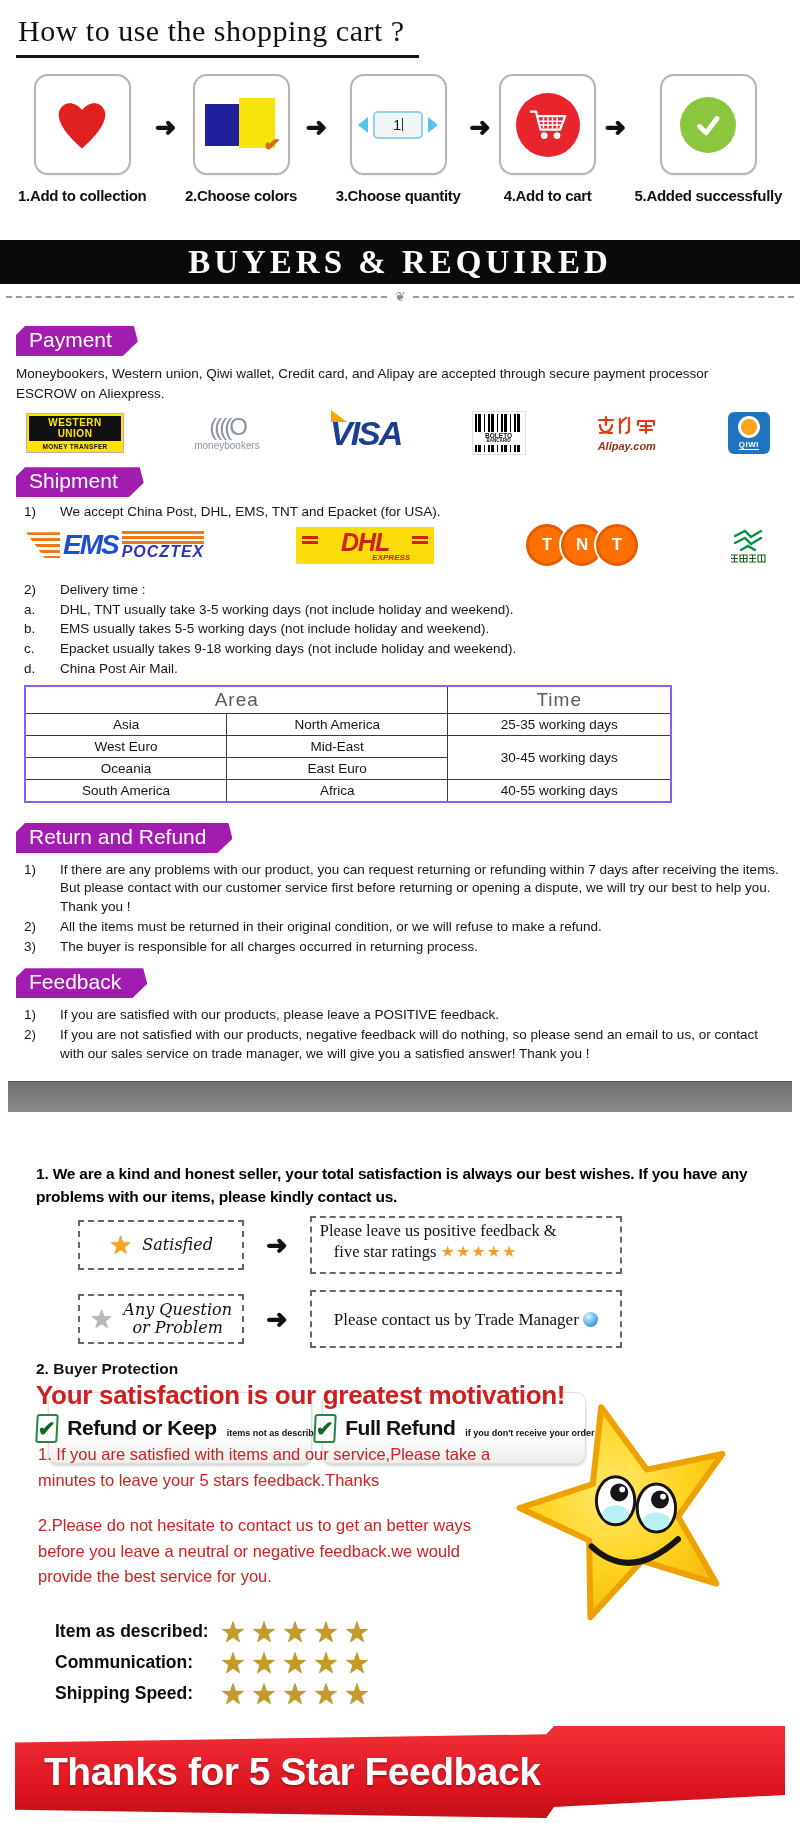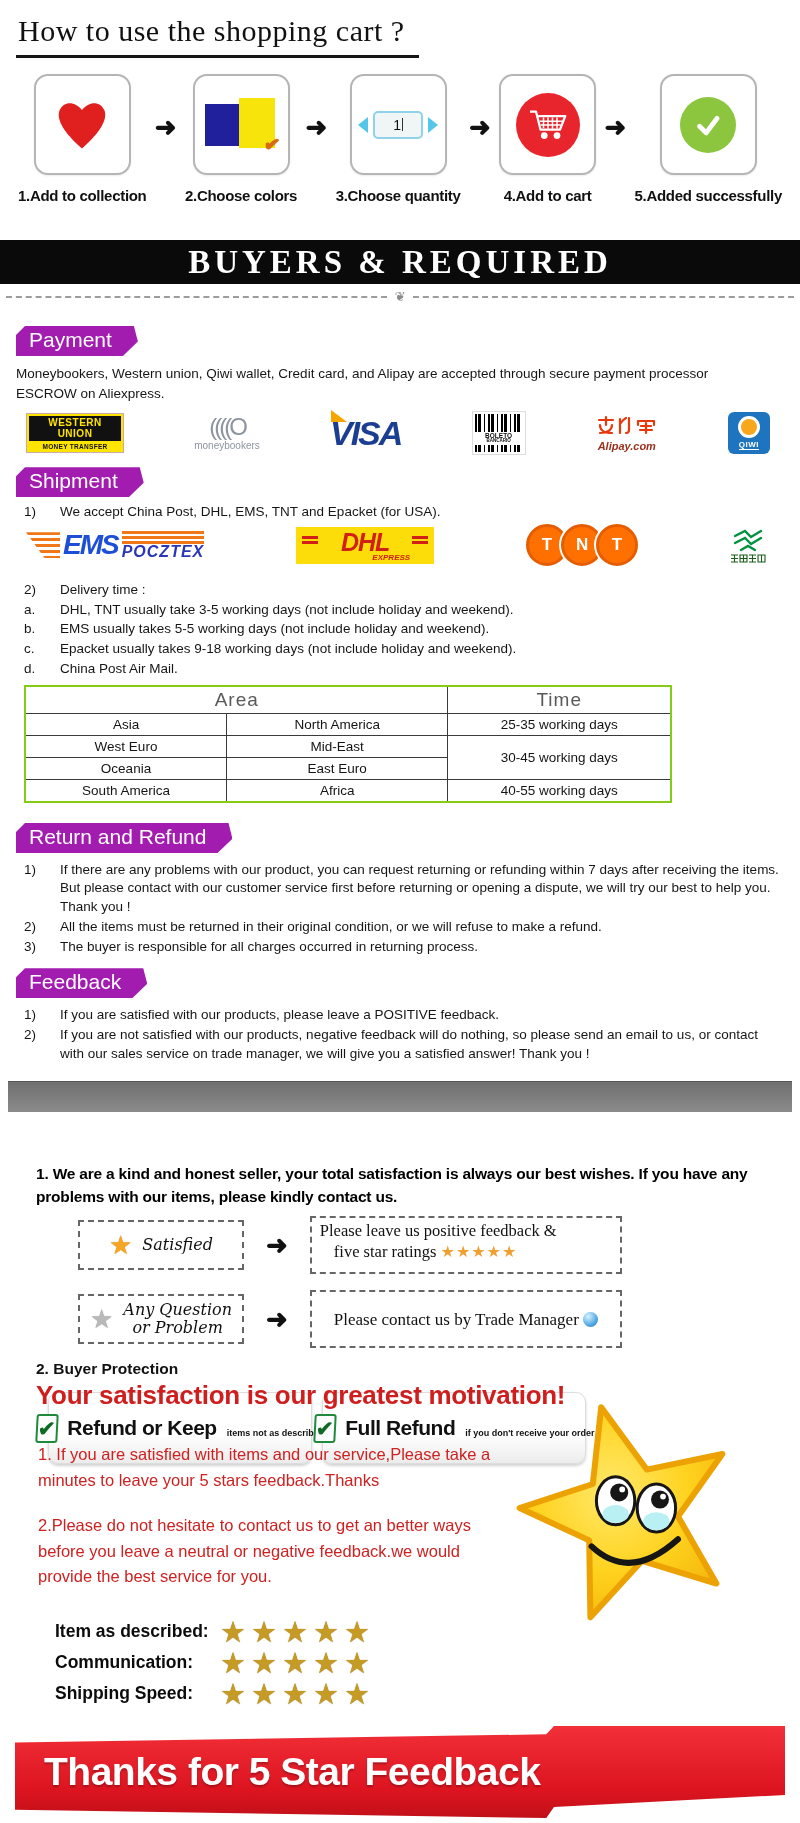--- a/index.html
+++ b/index.html
@@ -94,21 +94,21 @@
   .tnt-circle{width:36px;height:36px;border-radius:50%;background:#ff7000;border:3px solid #e55d00;
               display:flex;align-items:center;justify-content:center;color:#fff;font-weight:800;font-size:17px;
               margin-left:-7px;box-shadow:0 0 0 2px #fff;}
   .tnt-circle:first-child{margin-left:0;}
   .logo-cpost{display:flex;flex-direction:column;align-items:center;}
 
   .delivery{margin-top:16px;}
   .delivery .list-item{line-height:1.3;margin-bottom:2px;}
 
   
-  table.area-table{border-collapse:collapse;margin:8px 0 0 24px;width:648px;border:2px solid #84cc16;}
+  table.area-table{border-collapse:collapse;margin:8px 0 0 24px;width:648px;border:2px solid #8b5cf6;}
   table.area-table th{border:1px solid #3a3a3a;font-weight:400;font-size:19px;color:#5a5a5a;height:24px;letter-spacing:1px;}
   table.area-table td{border:1px solid #3a3a3a;font-size:13.5px;font-weight:500;text-align:center;height:19px;color:#141414;}
   .col1{width:230px;} .col2{width:255px;} .col3{width:257px;}
 
   
   .gray-bar{margin:18px 8px 0;height:30px;background:linear-gradient(180deg,#6f6f6f,#8b8b8b);border-top:1px solid #555;}
 
   
   .note{margin:50px 40px 0 36px;font-size:15.5px;font-weight:600;line-height:1.5;letter-spacing:-.2px;color:#000000;}
   .sat-row{display:flex;align-items:center;margin-left:78px;}

